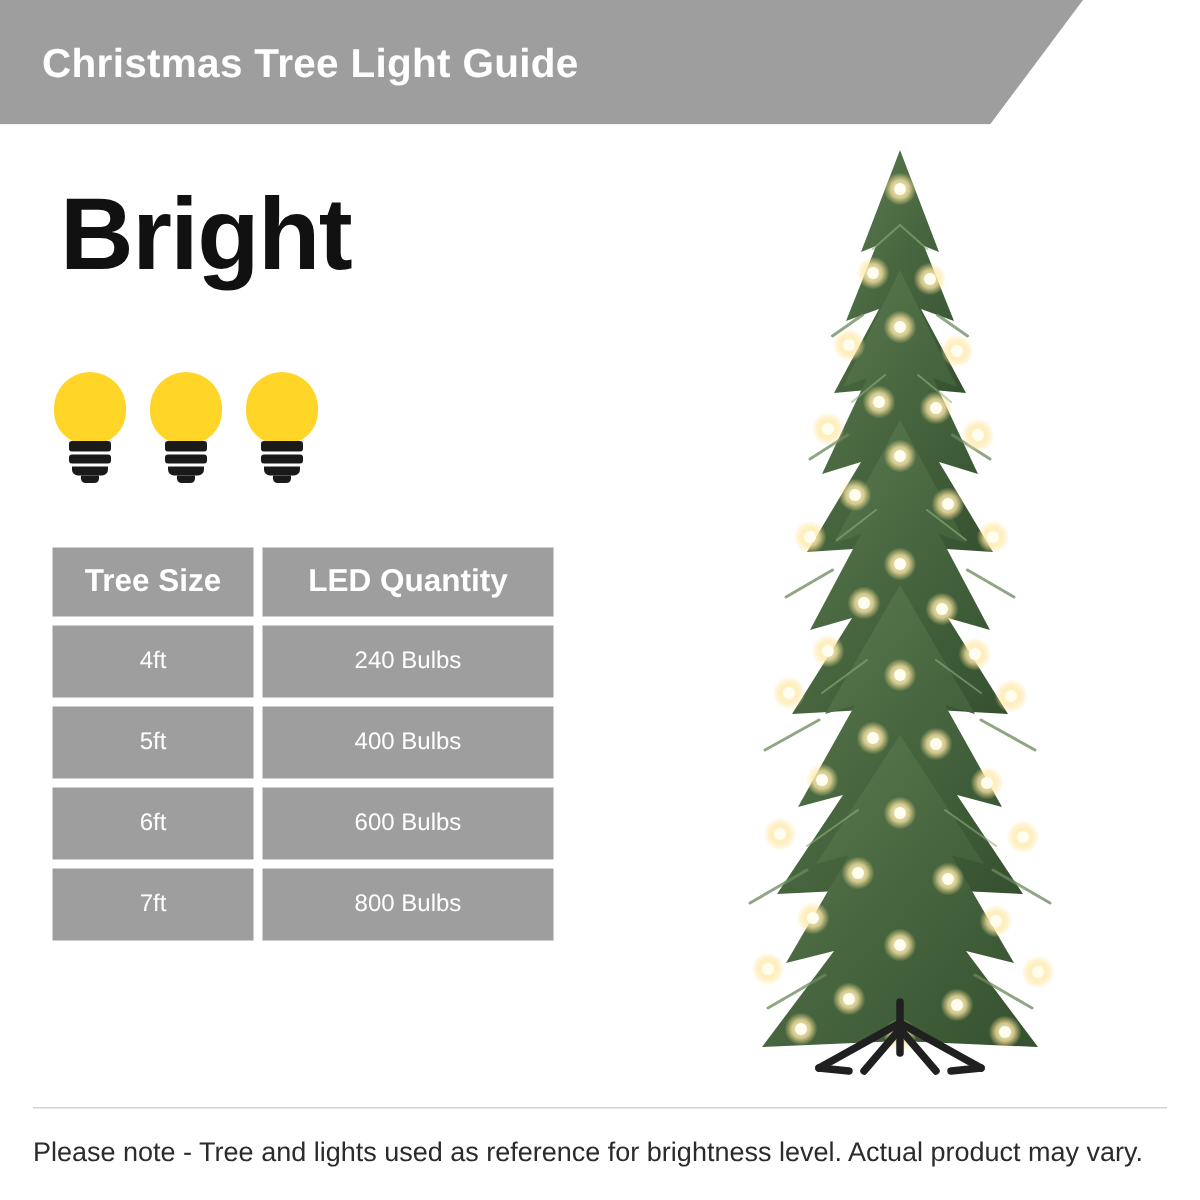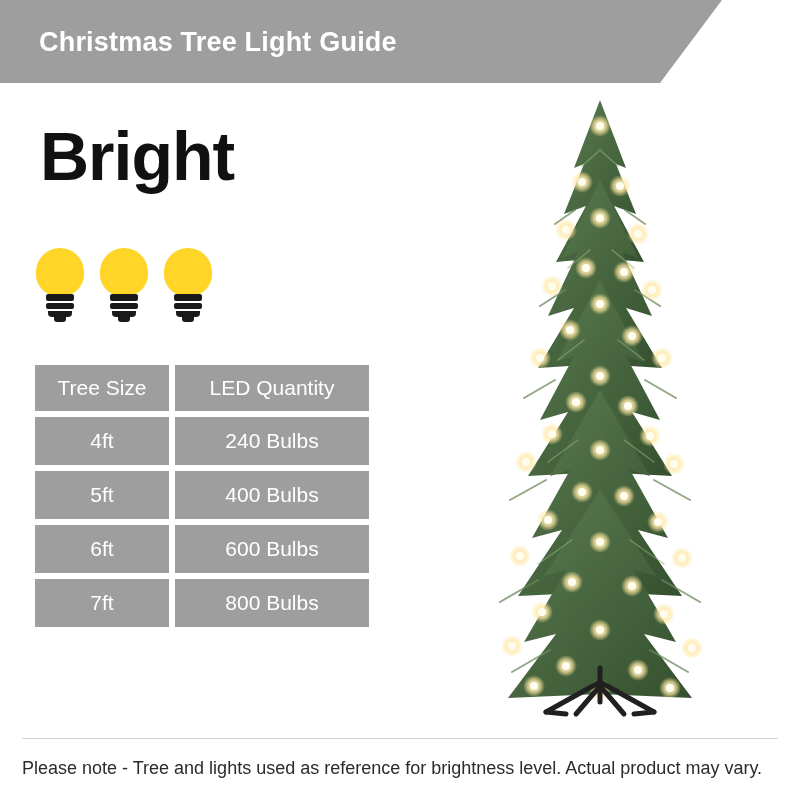--- a/index.html
+++ b/index.html
@@ -21,21 +21,21 @@
     top: 0;
     left: 0;
     width: 722px;
     height: 83px;
     background: #9e9e9e;
     clip-path: polygon(0 0, 722px 0, 660px 83px, 0 83px);
   }
   .header-title {
     position: absolute;
     top: 27px;
-    left: 39px;
+    left: 28px;
     font-size: 27px;
     font-weight: bold;
     color: #ffffff;
     letter-spacing: 0.2px;
     font-family: "Liberation Sans", sans-serif;
   }
 
   
   .headline {
     position: absolute;
@@ -130,26 +130,26 @@
     background: #9e9e9e;
     color: #ffffff;
     text-align: center;
     border: 3px solid #ffffff;
     font-weight: normal;
     height: 46px;
     font-family: "Liberation Sans", sans-serif;
   }
   .chart-table th {
     font-size: 21px;
-    font-weight: normal;
+    font-weight: bold;
     height: 44px;
     text-align: center;
   }
   .chart-table td {
-    font-size: 21px;
+    font-size: 16px;
   }
   .chart-table col.size-col { width: 140px; }
   .chart-table col.qty-col  { width: 200px; }
 
   
   .tree-wrap {
     position: absolute;
     top: 90px;
     left: 400px;
     width: 400px;

